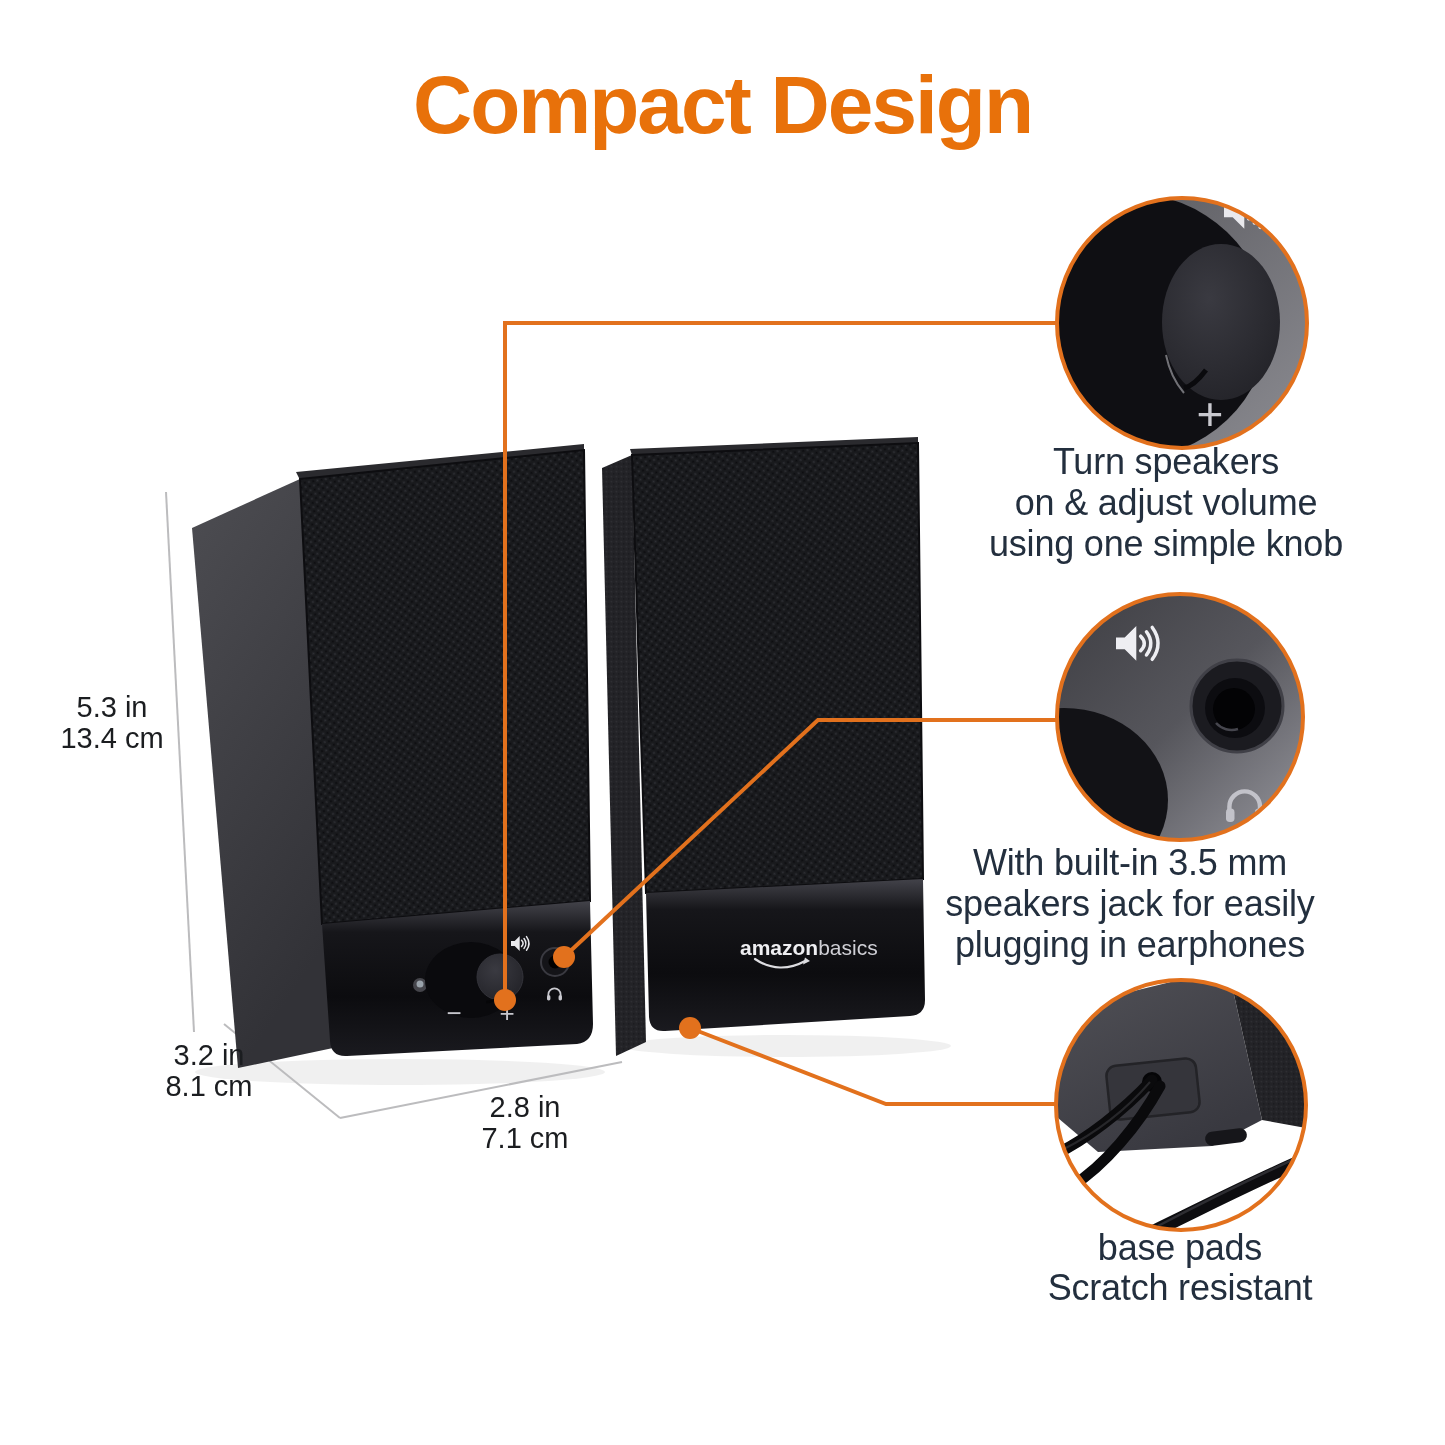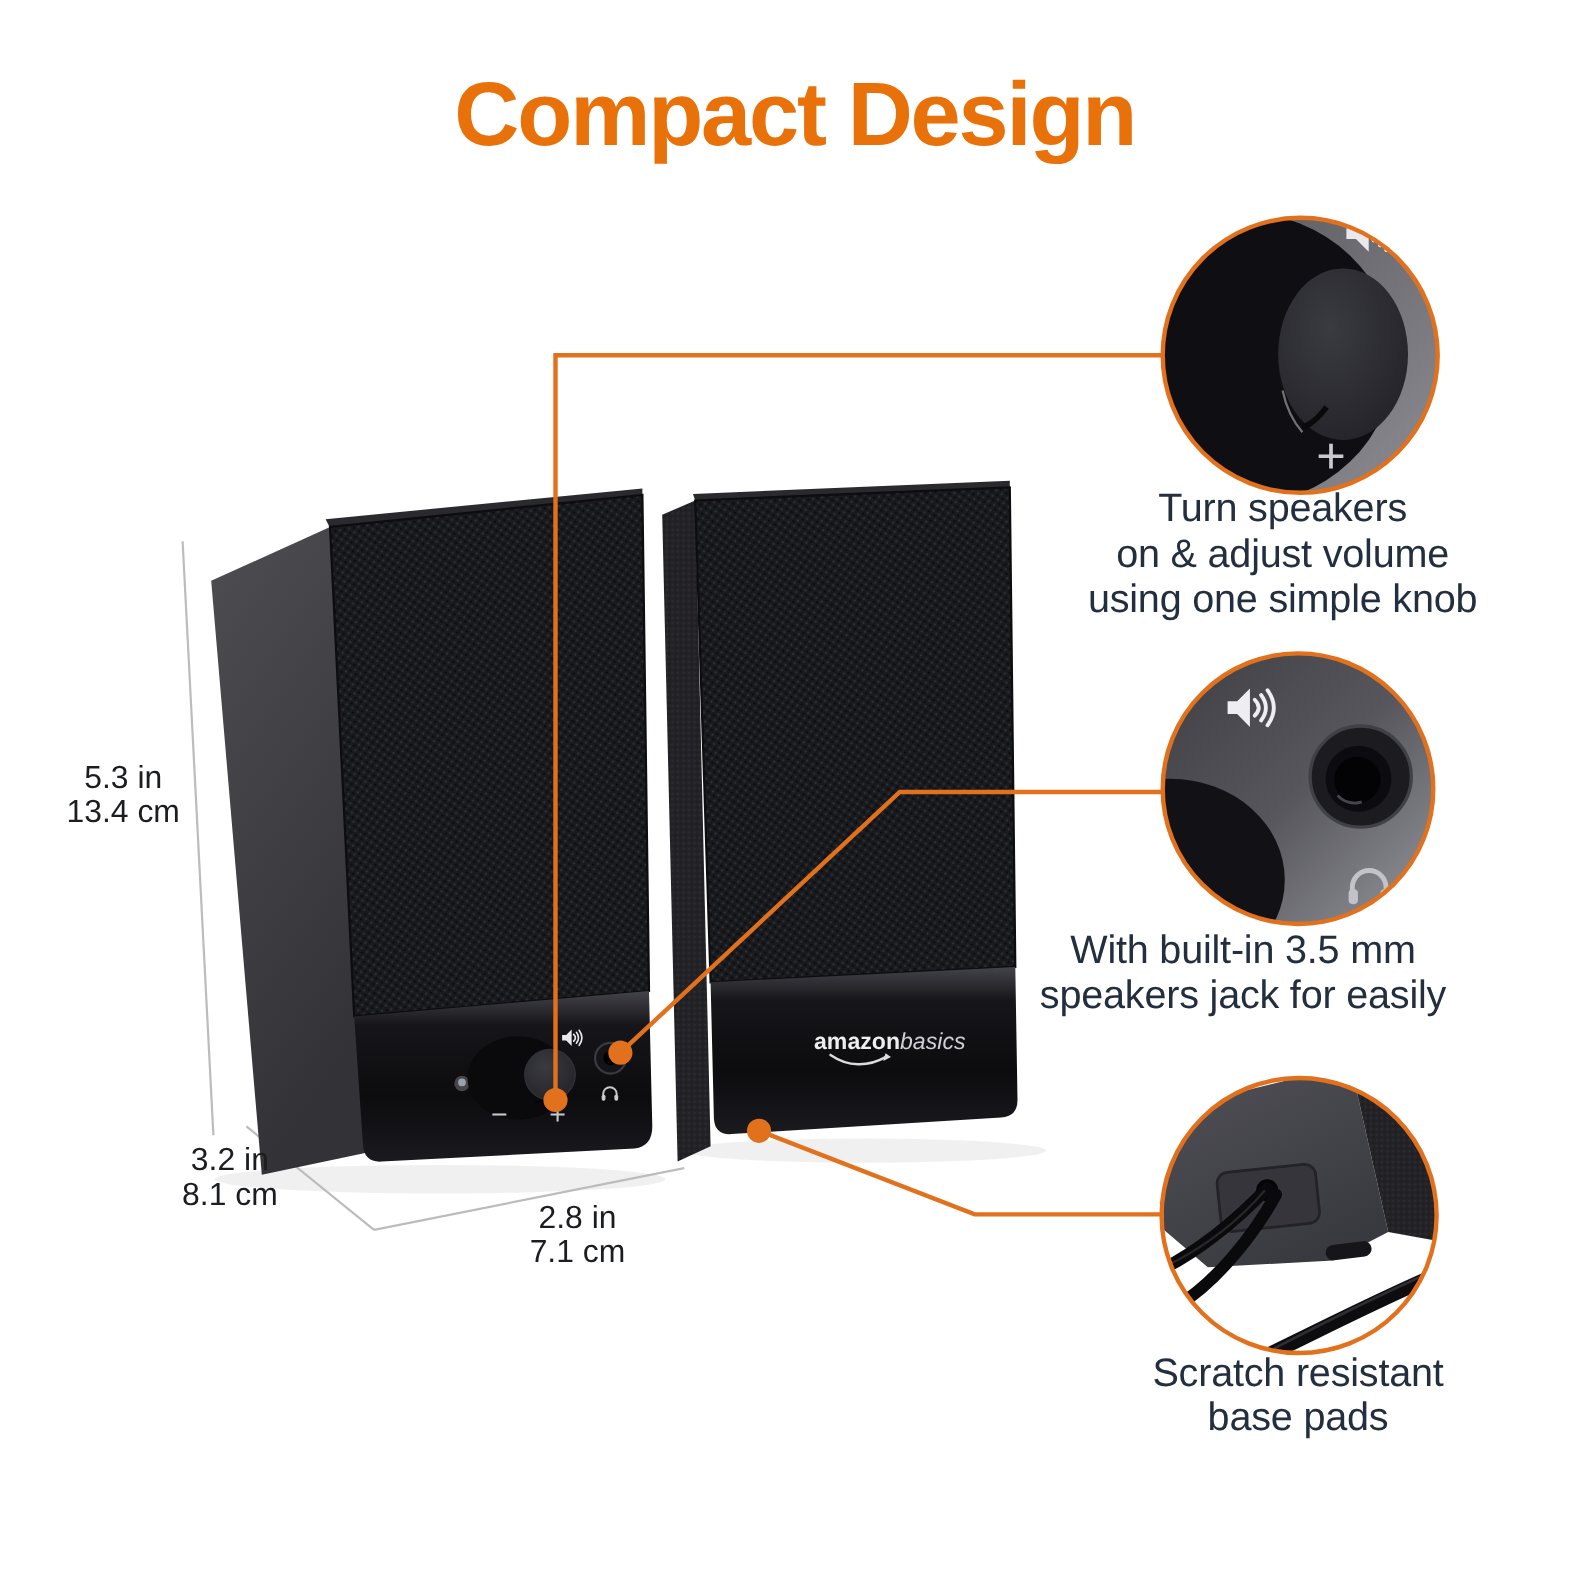--- a/index.html
+++ b/index.html
@@ -25,21 +25,21 @@
     font-size:36px;line-height:41px;letter-spacing:-0.2px;
   }
   .callout-text.t1{left:956px;top:441px;}
   .callout-text.t2{left:920px;top:842px;}
   .callout-text.t3{left:970px;top:1228px;line-height:40px;}
   .logo{
     position:absolute;left:740px;top:936px;width:130px;text-align:center;
     color:#e2e2e6;font-size:21px;letter-spacing:0;line-height:24px;
   }
   .logo .lb{font-weight:bold;color:#eeeef1;}
-  .logo .ll{font-weight:normal;color:#cfcfd5;font-style:italic;}
+  .logo .ll{font-weight:normal;color:#cfcfd5;}
   .logo .smile{position:absolute;left:13px;top:21px;width:58px;height:13px;}
   svg text{font-family:"Liberation Sans", sans-serif;}
 </style>
 </head>
 <body>
 
 <div class="canvas">
 
   <h1 class="title">Compact Design</h1>
 
@@ -225,19 +225,20 @@
   </div>
 
   <div class="callout-text t1">
     <div>Turn speakers</div>
     <div>on &amp; adjust volume</div>
     <div>using one simple knob</div>
   </div>
   <div class="callout-text t2">
     <div>With built-in 3.5 mm</div>
     <div>speakers jack for easily</div>
+    <div>plugging in earphones</div>
   </div>
   <div class="callout-text t3">
+    <div>base pads</div>
     <div>Scratch resistant</div>
-    <div>base pads</div>
   </div>
 
 </div>
 
 </body></html>

